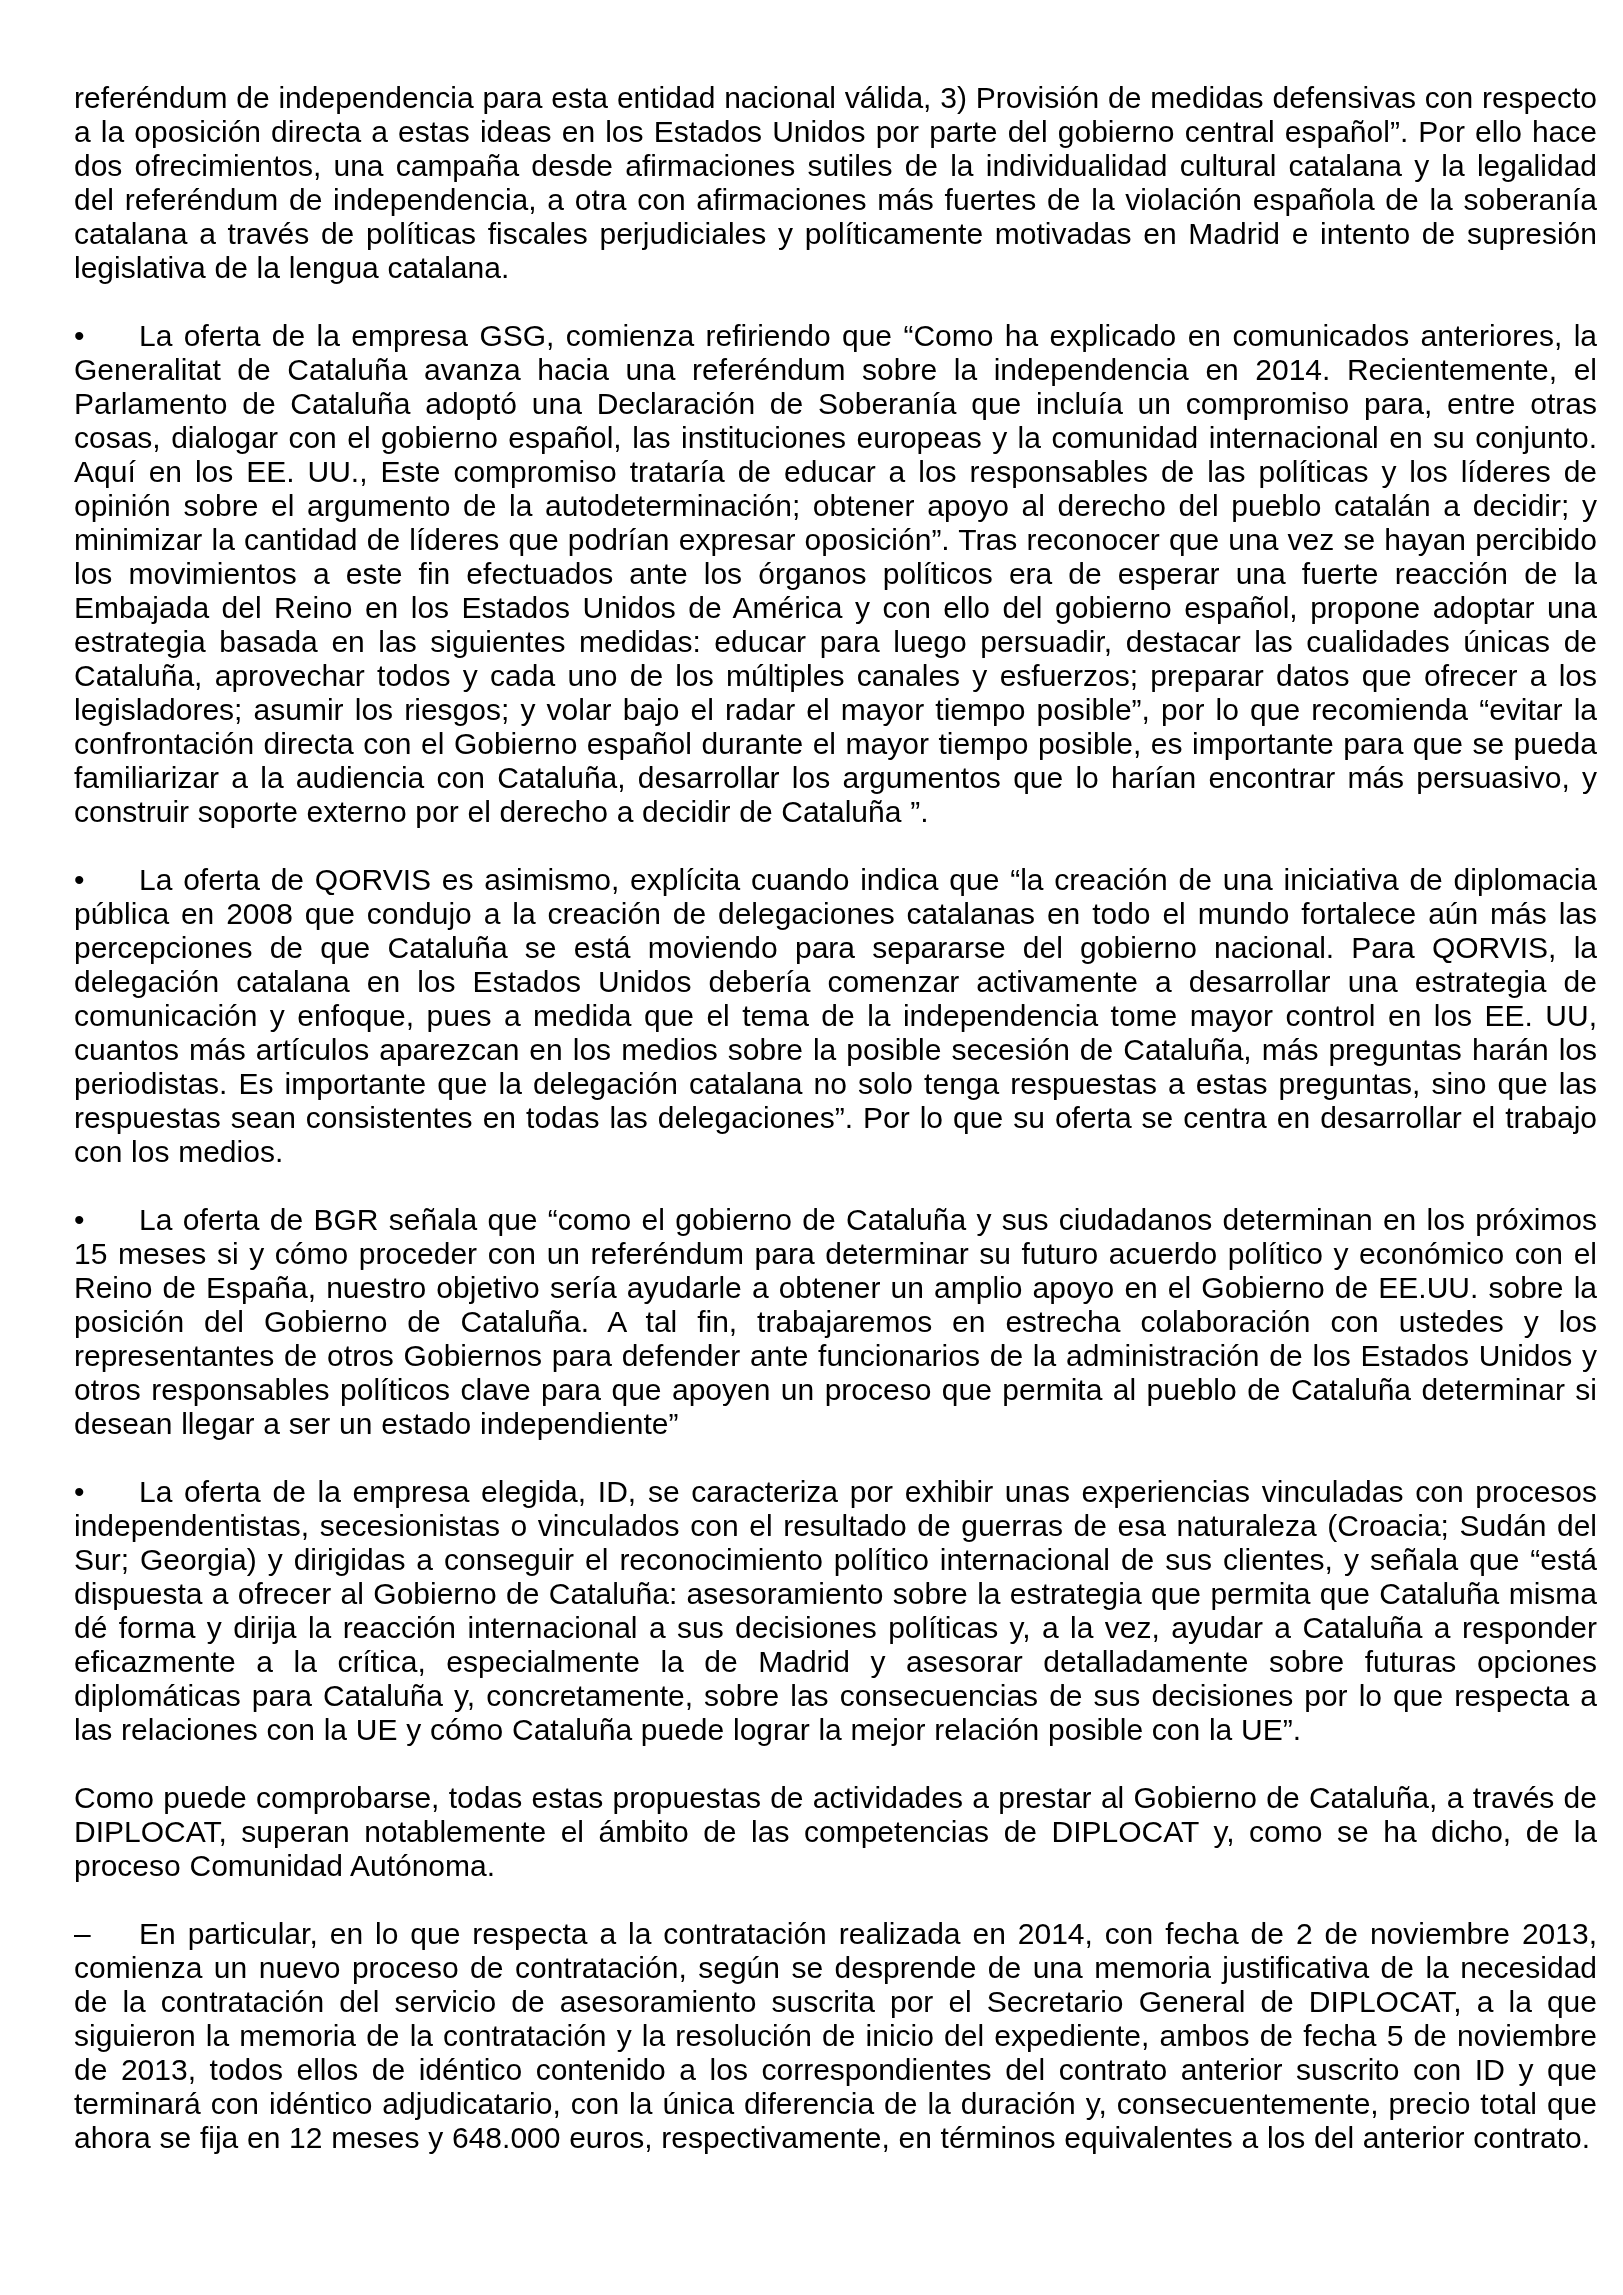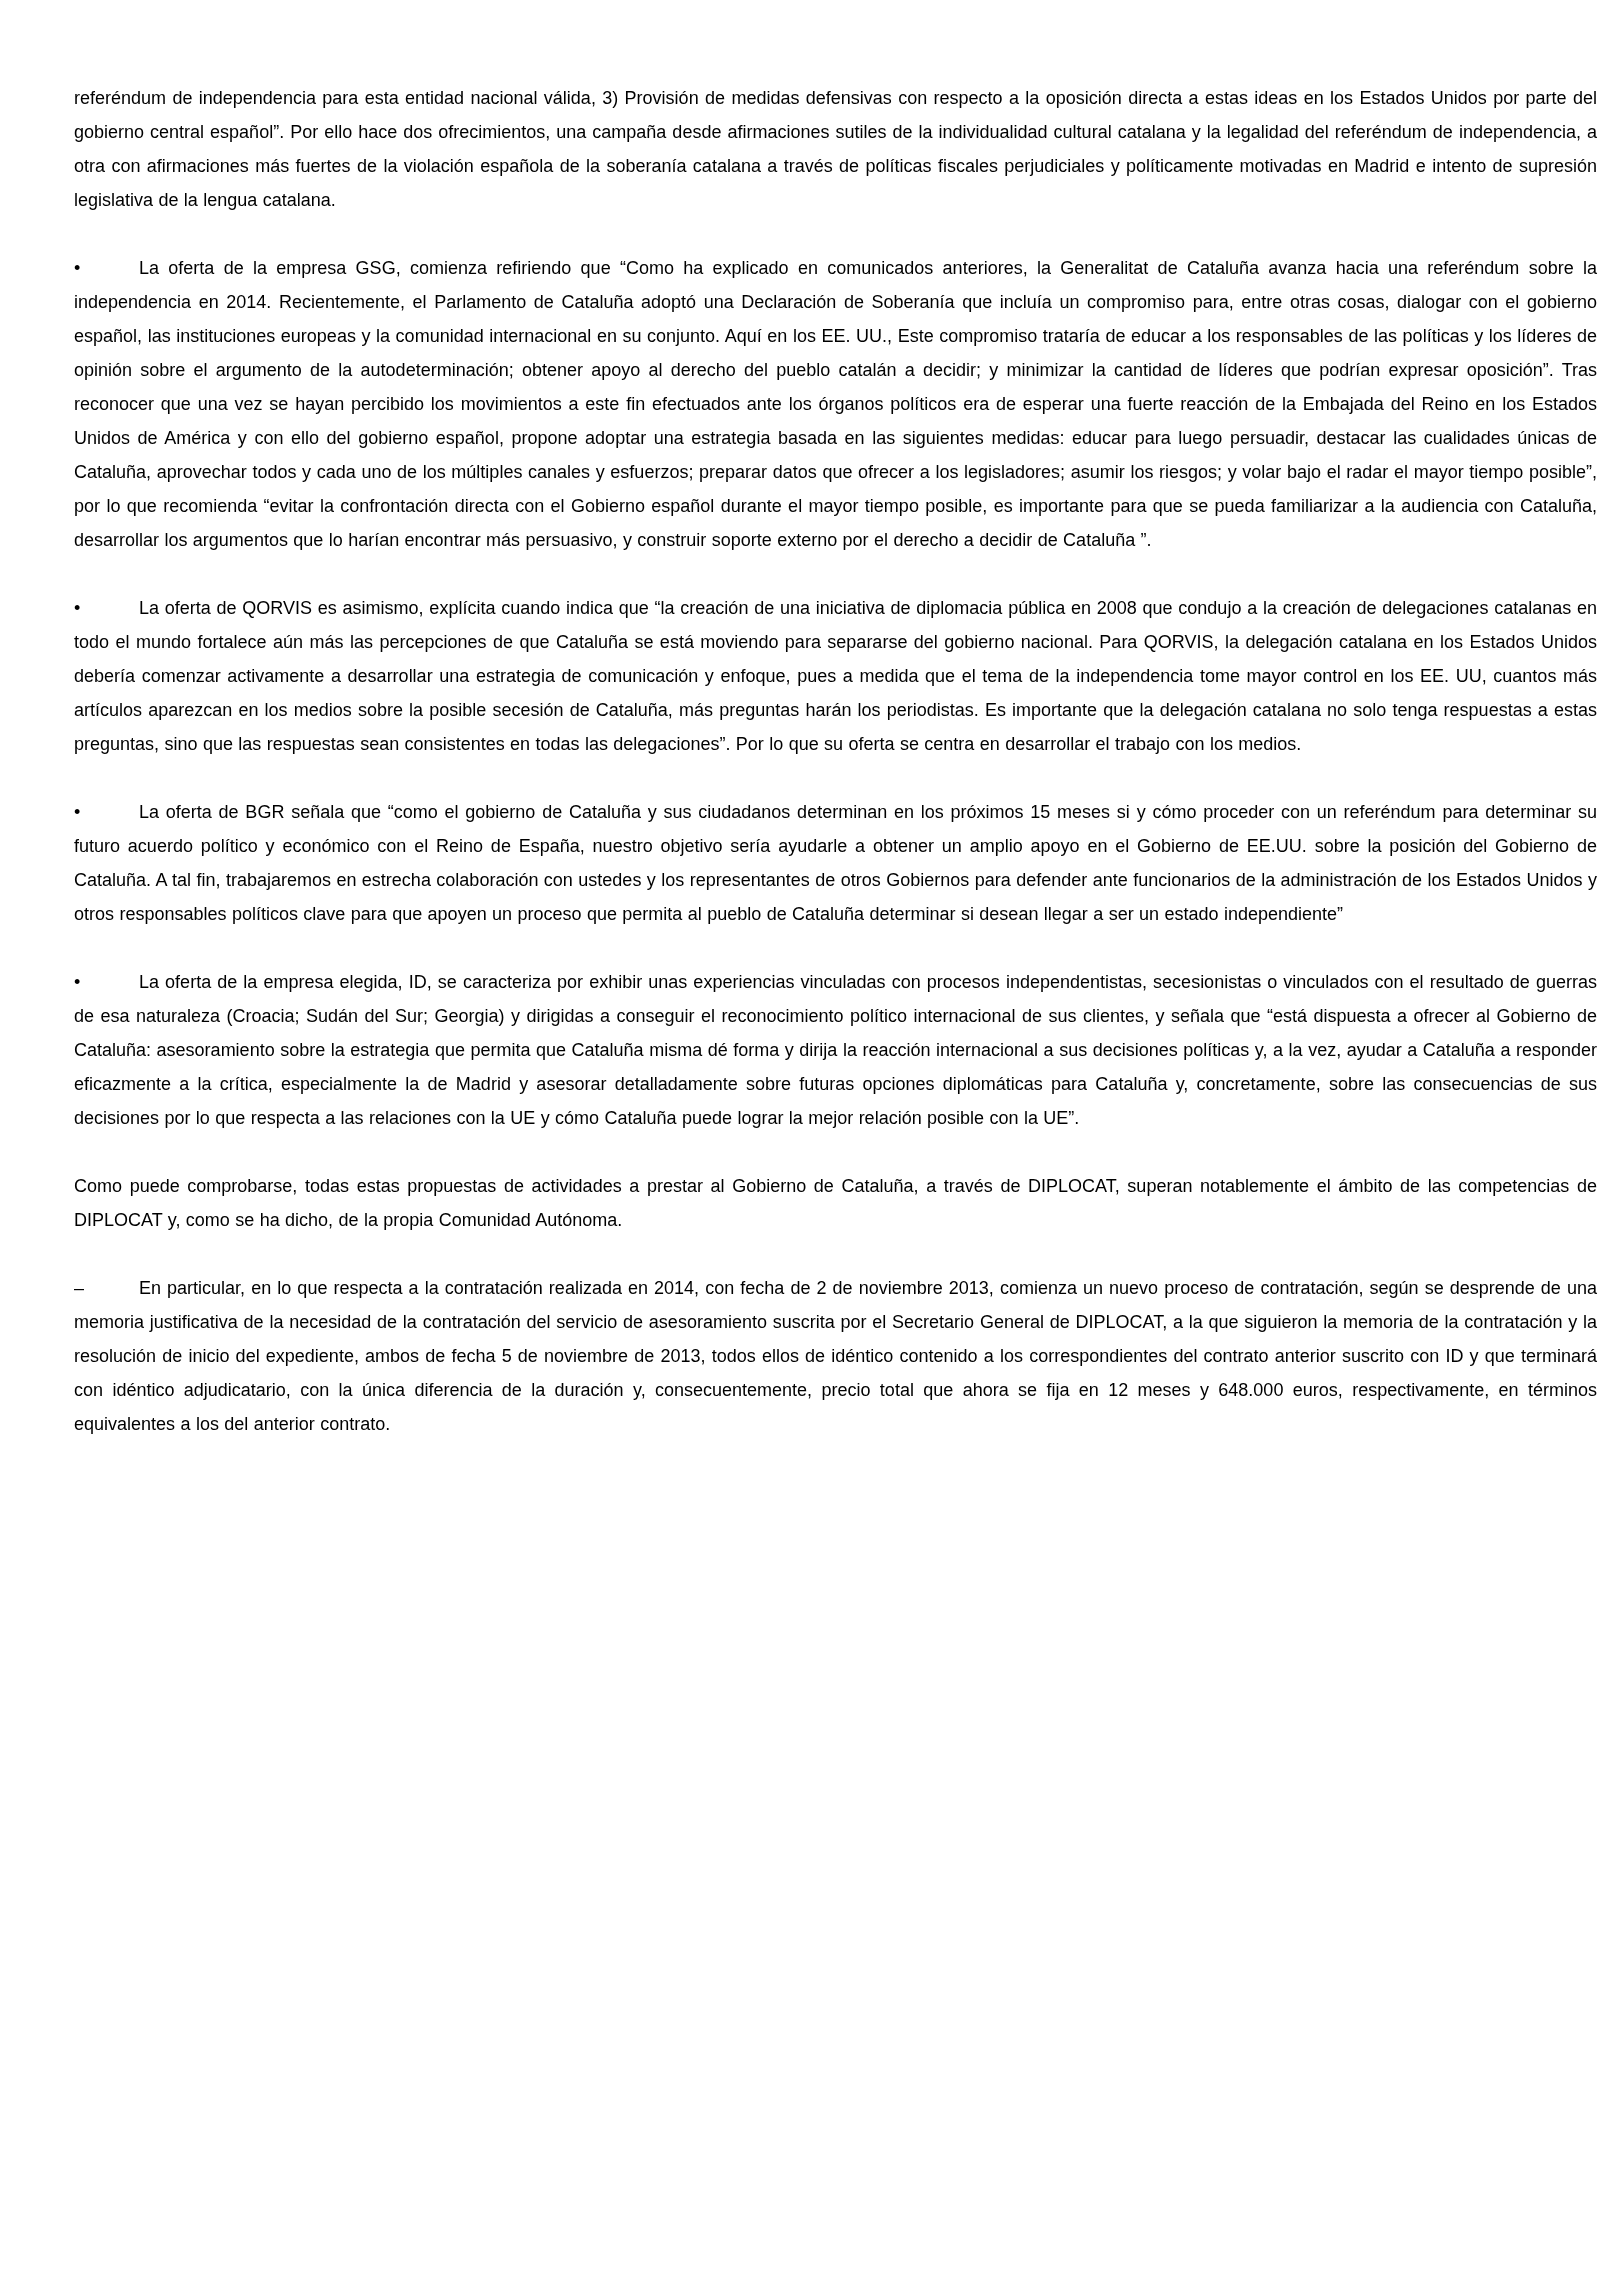--- a/index.html
+++ b/index.html
@@ -8,21 +8,21 @@
     background: #ffffff;
   }
   .page {
     position: relative;
     box-sizing: border-box;
     width: 1623px;
     height: 2295px;
     background: #ffffff;
     padding: 81px 26px 0 74px;
     font-family: "Liberation Sans", "DejaVu Sans", sans-serif;
-    font-size: 18px;
+    font-size: 30px;
     line-height: 34px;
     color: #000000;
     overflow: hidden;
   }
   .para {
     margin: 0 0 34px 0;
     text-align: justify;
     text-justify: inter-word;
     hyphens: none;
     word-spacing: 0.4px;
@@ -52,21 +52,21 @@
 
   <p class="para">
     <span class="marker">•</span><span>La oferta de BGR señala que “como el gobierno de Cataluña y sus ciudadanos determinan en los próximos 15 meses si y cómo proceder con un referéndum para determinar su futuro acuerdo político y económico con el Reino de España, nuestro objetivo sería ayudarle a obtener un amplio apoyo en el Gobierno de EE.UU. sobre la posición del Gobierno de Cataluña. A tal fin, trabajaremos en estrecha colaboración con ustedes y los representantes de otros Gobiernos para defender ante funcionarios de la administración de los Estados Unidos y otros responsables políticos clave para que apoyen un proceso que permita al pueblo de Cataluña determinar si desean llegar a ser un estado independiente”</span>
   </p>
 
   <p class="para">
     <span class="marker">•</span><span>La oferta de la empresa elegida, ID, se caracteriza por exhibir unas experiencias vinculadas con procesos independentistas, secesionistas o vinculados con el resultado de guerras de esa naturaleza (Croacia; Sudán del Sur; Georgia) y dirigidas a conseguir el reconocimiento político internacional de sus clientes, y señala que “está dispuesta a ofrecer al Gobierno de Cataluña: asesoramiento sobre la estrategia que permita que Cataluña misma dé forma y dirija la reacción internacional a sus decisiones políticas y, a la vez, ayudar a Cataluña a responder eficazmente a la crítica, especialmente la de Madrid y asesorar detalladamente sobre futuras opciones diplomáticas para Cataluña y, concretamente, sobre las consecuencias de sus decisiones por lo que respecta a las relaciones con la UE y cómo Cataluña puede lograr la mejor relación posible con la UE”.</span>
   </p>
 
   <p class="para">
-    <span>Como puede comprobarse, todas estas propuestas de actividades a prestar al Gobierno de Cataluña, a través de DIPLOCAT, superan notablemente el ámbito de las competencias de DIPLOCAT y, como se ha dicho, de la propia Comunidad Autónoma.</span>
+    <span>Como puede comprobarse, todas estas propuestas de actividades a prestar al Gobierno de Cataluña, a través de DIPLOCAT, superan notablemente el ámbito de las competencias de DIPLOCAT y, como se ha dicho, de la proceso Comunidad Autónoma.</span>
   </p>
 
   <p class="para">
     <span class="marker">–</span><span>En particular, en lo que respecta a la contratación realizada en 2014, con fecha de 2 de noviembre 2013, comienza un nuevo proceso de contratación, según se desprende de una memoria justificativa de la necesidad de la contratación del servicio de asesoramiento suscrita por el Secretario General de DIPLOCAT, a la que siguieron la memoria de la contratación y la resolución de inicio del expediente, ambos de fecha 5 de noviembre de 2013, todos ellos de idéntico contenido a los correspondientes del contrato anterior suscrito con ID y que terminará con idéntico adjudicatario, con la única diferencia de la duración y, consecuentemente, precio total que ahora se fija en 12 meses y 648.000 euros, respectivamente, en términos equivalentes a los del anterior contrato.</span>
   </p>
 
 </div>
 
 
 </body></html>

